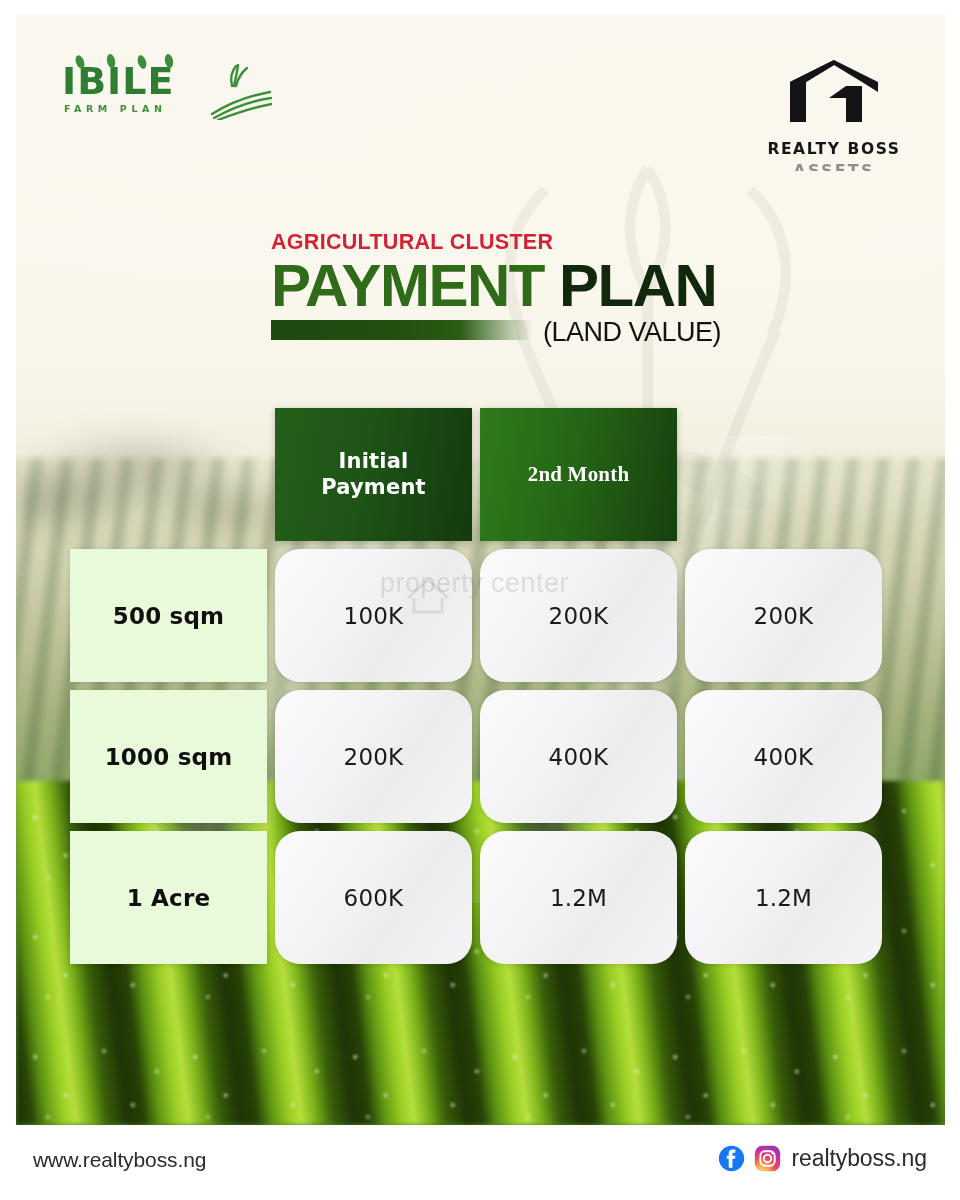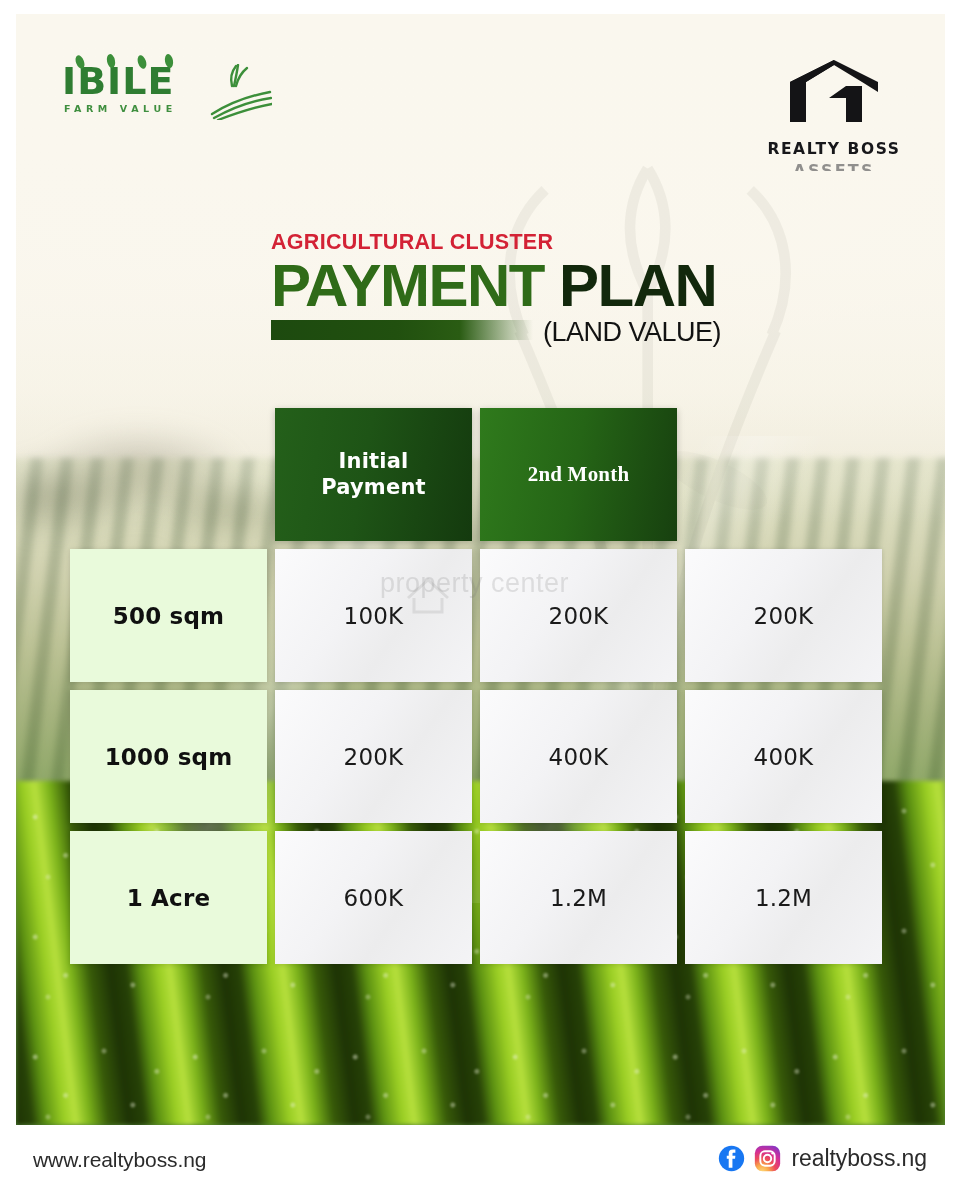--- a/index.html
+++ b/index.html
@@ -283,20 +283,21 @@
     display: flex;
     align-items: center;
     justify-content: center;
     background: linear-gradient(125deg, #fbfbfc 0%, #f3f3f5 40%, #ececed 62%, #f4f4f6 100%);
     color: #1a1a1a;
     font-family: "DejaVu Sans", sans-serif;
     font-weight: 400;
     font-size: 23px;
     letter-spacing: .2px;
     box-shadow: 0 1px 5px rgba(0,0,0,.13);
+    border-radius: 25px;
   }
 
   
   .wm-text {
     position: absolute;
     left: 380px; top: 568px;
     font-family: "Liberation Sans", sans-serif;
     font-size: 27px;
     font-weight: 400;
     color: rgba(120,120,120,.20);
@@ -386,21 +387,21 @@
       <svg viewBox="0 0 130 16" xmlns="http://www.w3.org/2000/svg">
         <g fill="#3c8f3a">
           <ellipse cx="10" cy="9" rx="4" ry="7" transform="rotate(-20 10 9)"></ellipse>
           <ellipse cx="41" cy="8" rx="4" ry="7" transform="rotate(-12 41 8)"></ellipse>
           <ellipse cx="72" cy="9" rx="4" ry="7" transform="rotate(-18 72 9)"></ellipse>
           <ellipse cx="99" cy="8" rx="4" ry="7" transform="rotate(-10 99 8)"></ellipse>
         </g>
       </svg>
     </div>
     <div class="ibile-word">IBILE</div>
-    <div class="ibile-sub">FARM VALUE</div>
+    <div class="ibile-sub">FARM PLAN</div>
     <div class="ibile-grass">
       <svg viewBox="0 0 62 56" xmlns="http://www.w3.org/2000/svg">
         <g fill="none" stroke="#3c8f3a" stroke-width="2.4" stroke-linecap="round">
           <path d="M22 22 C 20 14, 22 7, 26 2"></path>
           <path d="M26 22 C 28 14, 32 8, 37 4"></path>
           <path d="M24 22 C 26 13, 27 8, 28 1"></path>
           <path d="M2 50 C 18 40, 38 32, 60 28"></path>
           <path d="M4 54 C 20 45, 40 37, 61 34"></path>
           <path d="M8 56 C 24 50, 44 43, 62 40"></path>
         </g>

